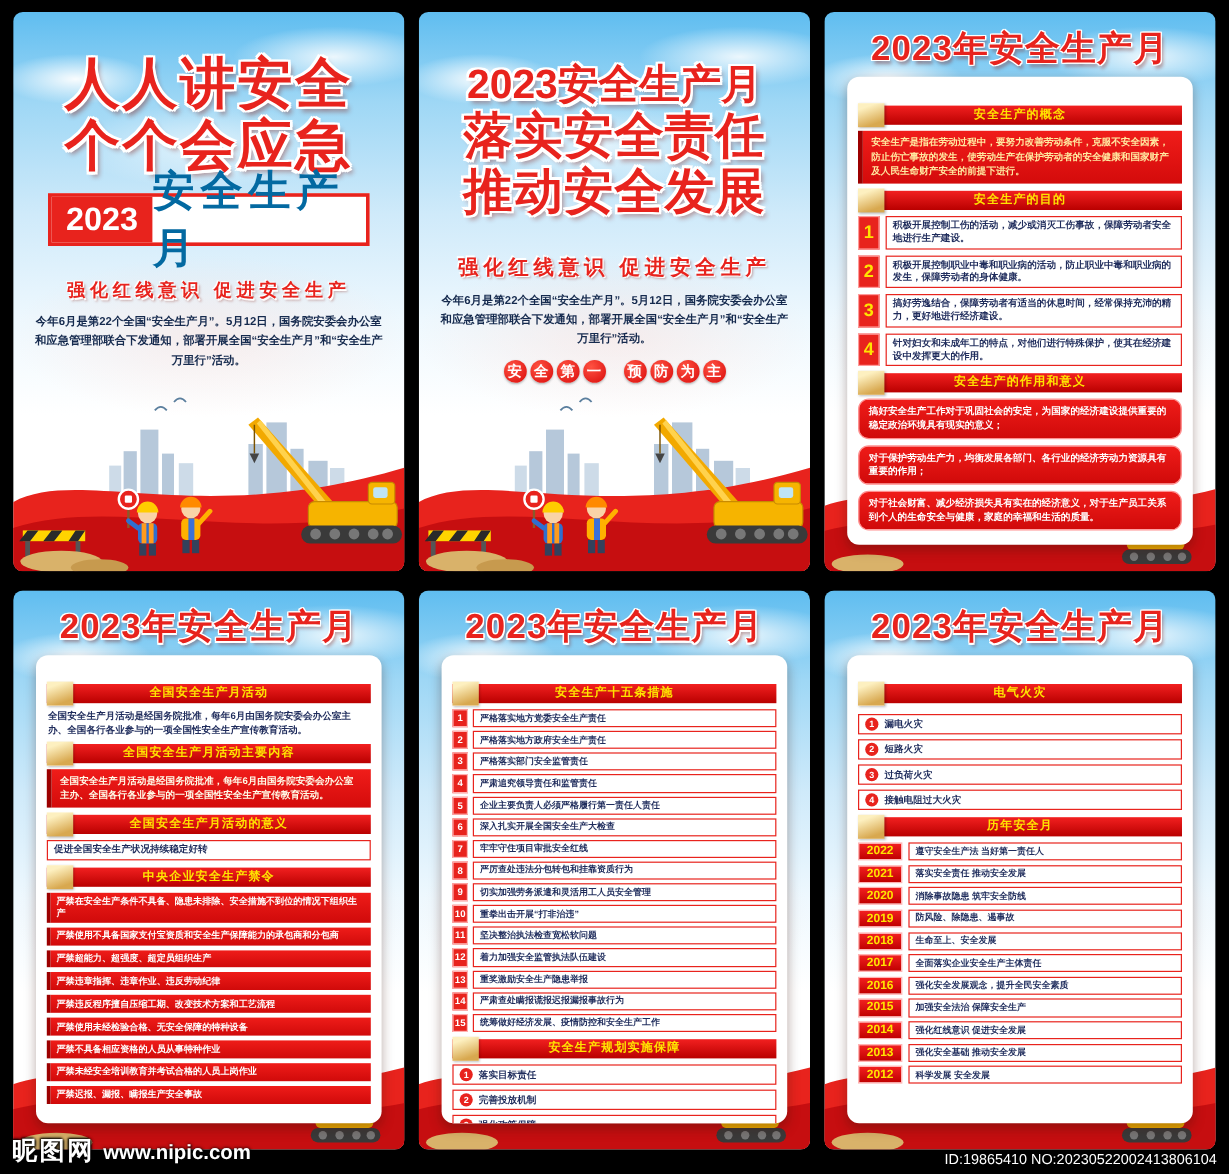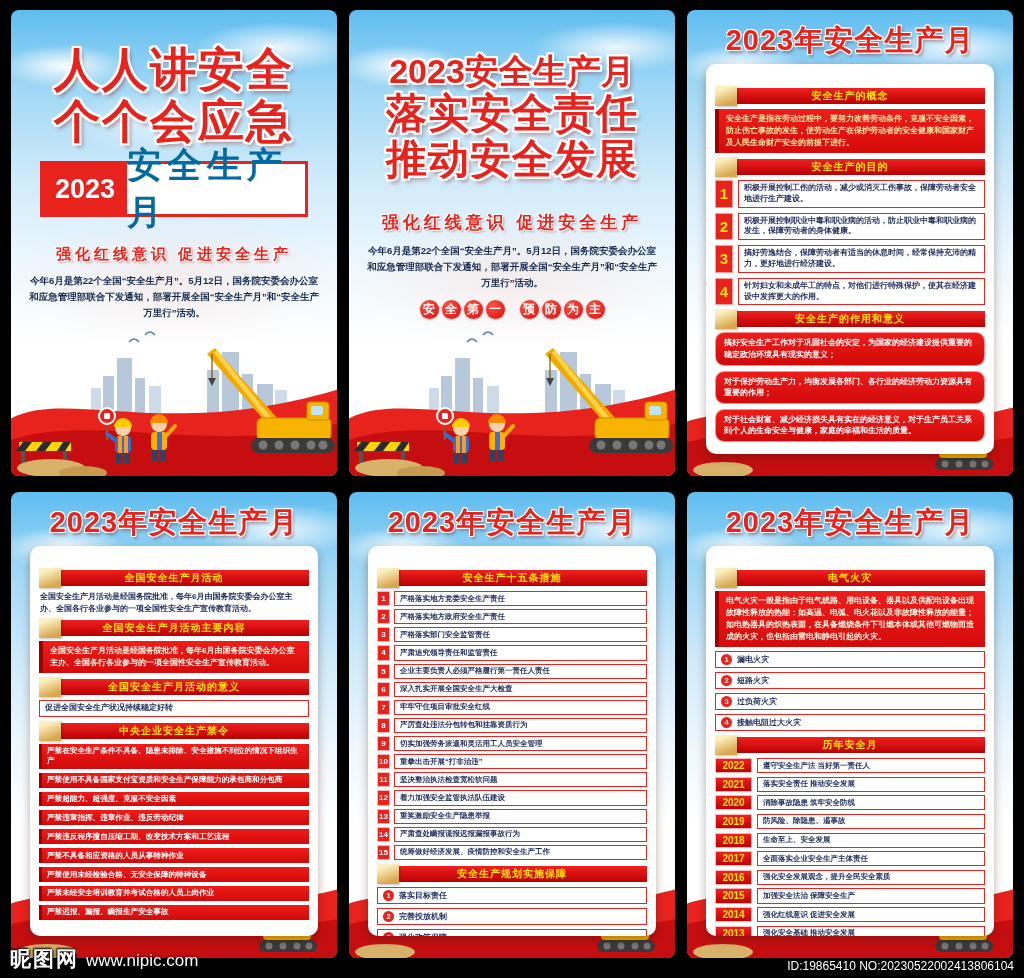--- a/index.html
+++ b/index.html
@@ -22,21 +22,21 @@
     text-shadow:-2px -2px 0 #fff,2px -2px 0 #fff,-2px 2px 0 #fff,2px 2px 0 #fff,
       0 -2px 0 #fff,0 2px 0 #fff,-2px 0 0 #fff,2px 0 0 #fff,3px 4px 4px rgba(130,20,10,.45);}
   .outline-sm{color:#e8231d;font-weight:900;
     text-shadow:-1px -1px 0 #fff,1px -1px 0 #fff,-1px 1px 0 #fff,1px 1px 0 #fff,
       0 -1px 0 #fff,0 1px 0 #fff,-1px 0 0 #fff,1px 0 0 #fff,2px 3px 3px rgba(130,20,10,.4);}
 
   
   .p1-title{font-size:46px;line-height:1.12;text-align:center;letter-spacing:2px;}
   .p2-t1{font-size:34px;line-height:1.15;text-align:center;}
   .p2-t23{font-size:41px;line-height:1.12;text-align:center;letter-spacing:1px;}
-  .p1-band{width:268px;height:56px;margin:14px auto 0;display:flex;border:3px solid #e8231d;background:#fff;}
+  .p1-band{width:268px;height:44px;margin:14px auto 0;display:flex;border:3px solid #e8231d;background:#fff;}
   .p1-year{background:#e8231d;color:#fff;font-weight:900;font-size:27px;display:flex;align-items:center;padding:0 12px;}
   .p1-bandtext{flex:1;display:flex;align-items:center;justify-content:center;color:#0369a1;font-weight:900;font-size:35px;letter-spacing:5px;}
   .slogan{margin-top:28px;text-align:center;color:#e8231d;font-weight:900;font-size:15px;letter-spacing:4px;
     text-shadow:1px 1px 0 #fff,-1px -1px 0 #fff,2px 2px 2px rgba(130,20,10,.35);}
   .para{margin:9px auto 0;width:296px;font-size:9.5px;line-height:1.7;color:#152a4e;text-align:center;font-weight:bold;}
   .badges{margin-top:9px;display:flex;justify-content:center;align-items:center;gap:3px;}
   .badge{width:19px;height:19px;border-radius:50%;background:radial-gradient(circle at 35% 30%,#ff5242,#d90b0b);
     color:#fff;font-size:12px;font-weight:900;display:flex;align-items:center;justify-content:center;
     box-shadow:0 1px 2px rgba(0,0,0,.3);}
   .badge-gap{width:9px;}
@@ -85,21 +85,21 @@
   .y-badge{width:37px;min-width:37px;background:linear-gradient(180deg,#f22020,#c00000);border:1px solid #ffb3b3;
     color:#ffe400;font-weight:900;font-size:10px;display:flex;align-items:center;justify-content:center;}
   .y-box{flex:1;display:flex;align-items:center;font-size:7.5px;padding:1.5px 5px;}
 
   
   .wm{position:absolute;left:0;right:0;bottom:0;height:34px;display:flex;justify-content:space-between;
     align-items:flex-end;padding:0 10px 5px;z-index:9;color:#fff;}
   .wm-left{display:flex;align-items:baseline;}
   .wm-logo{font-size:21px;font-weight:900;letter-spacing:2px;
     text-shadow:1px 1px 2px #000,-1px -1px 2px #000,0 0 3px #000;}
-  .wm-url{font-size:17px;font-weight:normal;margin-left:7px;text-shadow:1px 1px 2px #000,0 0 3px #000;margin-top:11px;}
+  .wm-url{font-size:17px;font-weight:bold;margin-left:7px;text-shadow:1px 1px 2px #000,0 0 3px #000;margin-top:11px;}
   .wm-id{font-size:12px;text-shadow:1px 1px 2px #000;}
 </style>
 </head>
 <body>
 
 <svg width="0" height="0" style="position:absolute">
   <defs>
     <g id="scene">
       <path d="M118,16 q5,-6 10,0 M134,9 q5,-6 10,0" stroke="#5b7f9e" stroke-width="1.5" fill="none"></path>
       <g fill="#cddbe8">
@@ -264,25 +264,25 @@
     <div class="panel">
       <div class="sec-h">全国安全生产月活动</div>
       <div class="intro">全国安全生产月活动是经国务院批准，每年6月由国务院安委会办公室主办、全国各行各业参与的一项全国性安全生产宣传教育活动。</div>
       <div class="sec-h">全国安全生产月活动主要内容</div>
       <div class="rbox">全国安全生产月活动是经国务院批准，每年6月由国务院安委会办公室主办、全国各行各业参与的一项全国性安全生产宣传教育活动。</div>
       <div class="sec-h">全国安全生产月活动的意义</div>
       <div class="wbox">促进全国安全生产状况持续稳定好转</div>
       <div class="sec-h">中央企业安全生产禁令</div>
       <div class="ban">严禁在安全生产条件不具备、隐患未排除、安全措施不到位的情况下组织生产</div>
       <div class="ban">严禁使用不具备国家支付宝资质和安全生产保障能力的承包商和分包商</div>
-      <div class="ban">严禁超能力、超强度、克服不安全因素</div>
+      <div class="ban">严禁超能力、超强度、超定员组织生产</div>
       <div class="ban">严禁违章指挥、违章作业、违反劳动纪律</div>
       <div class="ban">严禁违反程序擅自压缩工期、改变技术方案和工艺流程</div>
+      <div class="ban">严禁使用未经检验合格、无安全保障的特种设备</div>
       <div class="ban">严禁不具备相应资格的人员从事特种作业</div>
-      <div class="ban">严禁使用未经检验合格、无安全保障的特种设备</div>
       <div class="ban">严禁未经安全培训教育并考试合格的人员上岗作业</div>
       <div class="ban">严禁迟报、漏报、瞒报生产安全事故</div>
     </div>
   </section>
 
   <section class="poster pos-p5">
     <div class="big-title outline-sm">2023年安全生产月</div>
     <svg class="deco" viewBox="0 0 326 90">
         <use href="#deco"></use>
       </svg>
@@ -365,21 +365,20 @@
     </div>
   </section>
 
   <section class="poster pos-p6">
     <div class="big-title outline-sm">2023年安全生产月</div>
     <svg class="deco" viewBox="0 0 326 90">
         <use href="#deco"></use>
       </svg>
     <div class="panel">
       <div class="sec-h">电气火灾</div>
-      <div class="rbox">电气火灾一般是指由于电气线路、用电设备、器具以及供配电设备出现故障性释放的热能：如高温、电弧、电火花以及非故障性释放的能量；如电热器具的炽热表面，在具备燃烧条件下引燃本体或其他可燃物而造成的火灾，也包括由雷电和静电引起的火灾。</div>
       <div style="height:4px;"></div>
       <div class="c-row">
           <span class="c-num">1</span>
           <span>漏电火灾</span>
         </div>
       <div class="c-row">
           <span class="c-num">2</span>
           <span>短路火灾</span>
         </div>
       <div class="c-row">

